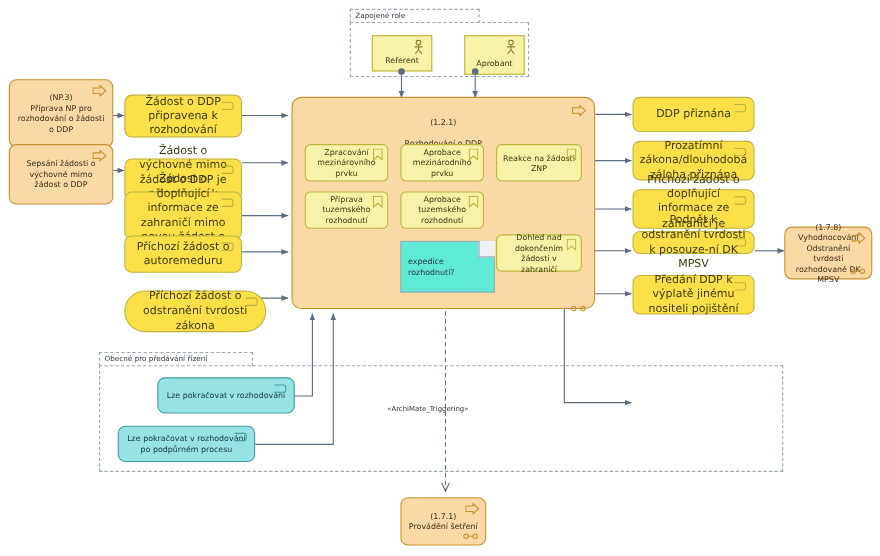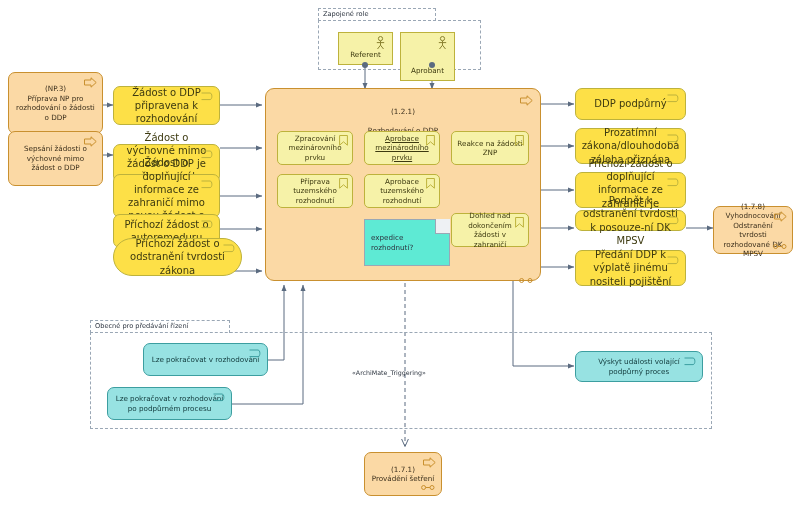--- a/index.html
+++ b/index.html
@@ -248,40 +248,40 @@
 
   <div class="node event" style="left:113px;top:214px;width:107px;height:34px;">
     <span class="badge">
       <svg viewBox="0 0 13 11">
           <path d="M0.5,2 L9,2 C11.5,2 11.5,8.6 9,8.6 L0.5,8.6" fill="none" stroke="#bdb23c" stroke-width="1"></path>
         </svg>
     </span>
     <span class="lbl">Příchozí žádost o autoremeduru</span>
   </div>
 
-  <div class="node event" style="left:113px;top:238px;width:129px;height:38px;border-radius:19px;">
+  <div class="node event" style="left:113px;top:264px;width:129px;height:38px;border-radius:19px;">
     <span class="badge">
       <svg viewBox="0 0 13 11">
           <path d="M0.5,2 L9,2 C11.5,2 11.5,8.6 9,8.6 L0.5,8.6" fill="none" stroke="#bdb23c" stroke-width="1"></path>
         </svg>
     </span>
     <span class="lbl">Příchozí žádost o odstranění tvrdosti zákona</span>
   </div>
 
   <div class="node actor" style="left:338px;top:32px;width:55px;height:33px;">
     <span class="badge" style="right:6px;top:3px;width:11px;height:14px;">
       <svg viewBox="0 0 11 14">
           <circle cx="5.5" cy="2.6" r="2.1" fill="none" stroke="#8a8230" stroke-width="1"></circle>
           <path d="M5.5,4.9 L5.5,9.2 M1.8,6.6 L9.2,6.6 M5.5,9.2 L2.5,13 M5.5,9.2 L8.5,13" fill="none" stroke="#8a8230" stroke-width="1"></path>
         </svg>
     </span>
     <span class="lbl">Referent</span>
   </div>
 
-  <div class="node actor" style="left:400px;top:32px;width:55px;height:49px;">
+  <div class="node actor" style="left:422px;top:32px;width:55px;height:36px;">
     <span class="badge" style="right:6px;top:3px;width:11px;height:14px;">
       <svg viewBox="0 0 11 14">
           <circle cx="5.5" cy="2.6" r="2.1" fill="none" stroke="#8a8230" stroke-width="1"></circle>
           <path d="M5.5,4.9 L5.5,9.2 M1.8,6.6 L9.2,6.6 M5.5,9.2 L2.5,13 M5.5,9.2 L8.5,13" fill="none" stroke="#8a8230" stroke-width="1"></path>
         </svg>
     </span>
     <span class="lbl">Aprobant</span>
   </div>
 
   <div style="position:absolute;left:362px;top:62px;width:6px;height:6px;border-radius:50%;background:#5b6b80;"></div>
@@ -308,21 +308,21 @@
 
   <div class="node func" style="left:277px;top:131px;width:76px;height:34px;">
     <span class="badge" style="right:4px;top:3px;width:9px;height:11px;">
       <svg viewBox="0 0 9 11">
           <path d="M0.6,0.5 L8.4,0.5 L8.4,10.2 L4.5,6.8 L0.6,10.2 Z" fill="none" stroke="#bdb23c" stroke-width="1"></path>
         </svg>
     </span>
     <span class="lbl">Zpracování mezinárovního prvku</span>
   </div>
 
-  <div class="node func" style="left:364px;top:131px;width:76px;height:34px;text-decoration:underline;">
+  <div class="node func" style="left:364px;top:131px;width:76px;height:34px;">
     <span class="badge" style="right:4px;top:3px;width:9px;height:11px;">
       <svg viewBox="0 0 9 11">
           <path d="M0.6,0.5 L8.4,0.5 L8.4,10.2 L4.5,6.8 L0.6,10.2 Z" fill="none" stroke="#bdb23c" stroke-width="1"></path>
         </svg>
     </span>
     <span class="lbl">Aprobace mezinárodního prvku</span>
   </div>
 
   <div class="node func" style="left:451px;top:131px;width:78px;height:34px;">
     <span class="badge" style="right:4px;top:3px;width:9px;height:11px;">
@@ -363,21 +363,21 @@
   <div class="node note" style="left:364px;top:219px;width:86px;height:47px;">
     <span class="lbl">expedice rozhodnutí?</span>
   </div>
 
   <div class="node event" style="left:575px;top:88px;width:111px;height:32px;">
     <span class="badge">
       <svg viewBox="0 0 13 11">
           <path d="M0.5,2 L9,2 C11.5,2 11.5,8.6 9,8.6 L0.5,8.6" fill="none" stroke="#bdb23c" stroke-width="1"></path>
         </svg>
     </span>
-    <span class="lbl">DDP podpůrný</span>
+    <span class="lbl">DDP přiznána</span>
   </div>
 
   <div class="node event" style="left:575px;top:128px;width:111px;height:36px;">
     <span class="badge">
       <svg viewBox="0 0 13 11">
           <path d="M0.5,2 L9,2 C11.5,2 11.5,8.6 9,8.6 L0.5,8.6" fill="none" stroke="#bdb23c" stroke-width="1"></path>
         </svg>
     </span>
     <span class="lbl">Prozatímní zákona/dlouhodobá záloha přiznána</span>
   </div>
@@ -436,28 +436,20 @@
 
   <div class="node event-cyan" style="left:107px;top:387px;width:125px;height:33px;">
     <span class="badge">
       <svg viewBox="0 0 13 11">
           <path d="M0.5,2 L9,2 C11.5,2 11.5,8.6 9,8.6 L0.5,8.6" fill="none" stroke="#3c9ea0" stroke-width="1"></path>
         </svg>
     </span>
     <span class="lbl">Lze pokračovat v rozhodování po podpůrném procesu</span>
   </div>
 
-  <div class="node event-cyan" style="left:575px;top:351px;width:128px;height:31px;">
-    <span class="badge">
-      <svg viewBox="0 0 13 11">
-          <path d="M0.5,2 L9,2 C11.5,2 11.5,8.6 9,8.6 L0.5,8.6" fill="none" stroke="#3c9ea0" stroke-width="1"></path>
-        </svg>
-    </span>
-    <span class="lbl">Výskyt události volající podpůrný proces</span>
-  </div>
 
   <div class="node proc" style="left:364px;top:452px;width:78px;height:44px;">
     <span class="badge">
       <svg viewBox="0 0 13 11">
           <path d="M0.5,3 L7,3 L7,0.8 L12.2,5.5 L7,10.2 L7,8 L0.5,8 Z" fill="none" stroke="#c9902f" stroke-width="1"></path>
         </svg>
     </span>
     <span class="badge-note" style="right:6px;bottom:4px;">
       <svg viewBox="0 0 14 7">
           <circle cx="2.6" cy="3.5" r="2" fill="none" stroke="#c9902f" stroke-width="1"></circle>

